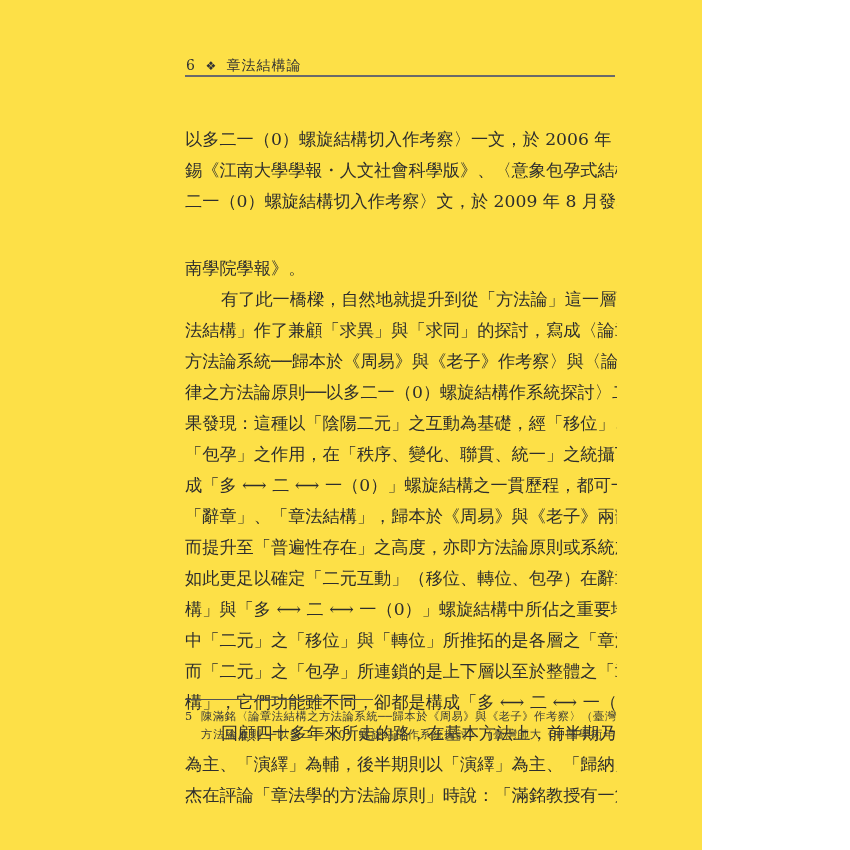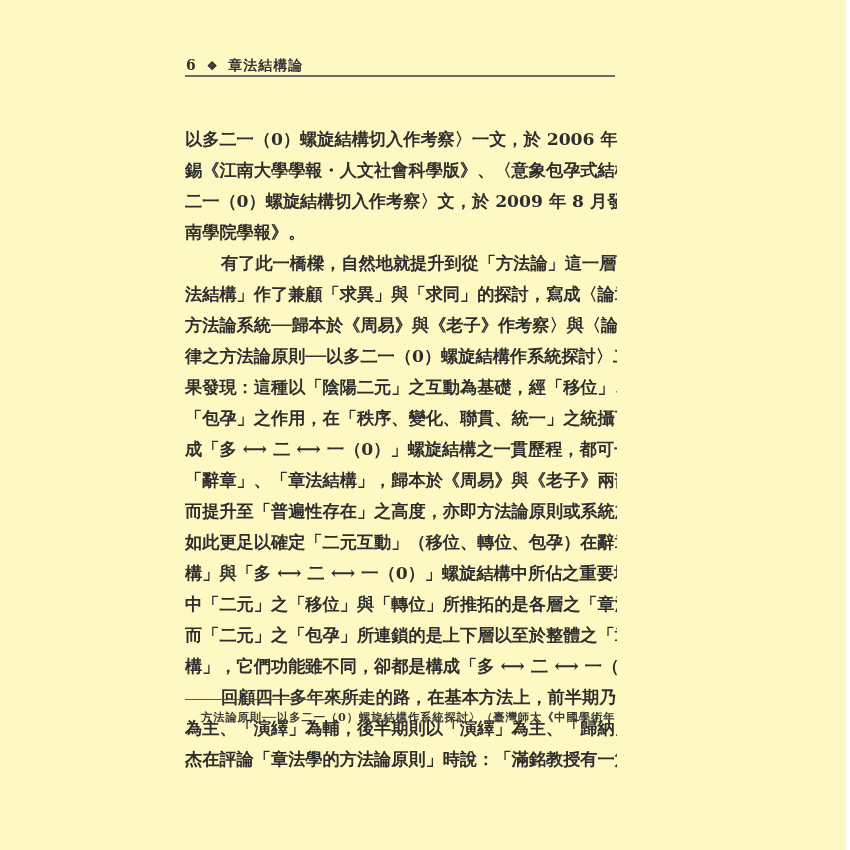--- a/index.html
+++ b/index.html
@@ -1,27 +1,27 @@
 <!DOCTYPE html>
 <html><head>
   <meta charset="utf-8">
   <style>
     html, body { margin: 0; padding: 0; background: #ffffff; }
     body { width: 850px; height: 850px; position: relative; overflow: hidden;
            font-family: "DejaVu Serif", "Liberation Serif", serif; color: #2a2a2a; }
-    .page { position: absolute; left: 0; top: 0; width: 846px; height: 850px; background: #fef9c3; font-weight: bold; }
+    .page { position: absolute; left: 0; top: 0; width: 702px; height: 850px; background: #fde047; }
     .running-head { position: absolute; left: 186px; top: 57px; font-size: 14px; color: #333;
                     letter-spacing: 1px; white-space: nowrap; }
     .running-head .orn { font-size: 12px; margin: 0 4px; }
     .head-rule { position: absolute; left: 185px; top: 75px; width: 430px; height: 0;
                  border-top: 2px solid #6a6a6a; }
     .body-text { position: absolute; left: 185px; top: 124px; width: 432px; }
     .line { height: 31px; line-height: 31px; font-size: 17.2px; white-space: nowrap;
             text-align: justify; text-align-last: justify; overflow: hidden; color: #2e2e2e; }
-    .line.last { text-align-last: left; }
+    .line.last { text-align-last: left; margin-top: 36px; }
     .line.indent { padding-left: 36px; }
     .fn-rule { position: absolute; left: 185px; top: 699px; width: 188px; height: 0;
                border-top: 1px solid #555; }
     .footnote { position: absolute; left: 185px; top: 708px; width: 430px; }
     .fn-line { height: 18px; line-height: 18px; font-size: 11.3px; white-space: nowrap;
                text-align: justify; text-align-last: justify; color: #3a3a3a; letter-spacing: 0.5px; }
     .fn-line.last { text-align-last: left; }
     .fn-line.cont { padding-left: 16px; }
     .fn-num { display: inline-block; width: 16px; }
   </style>
@@ -59,16 +59,19 @@
     <div class="line">而「二元」之「包孕」所連鎖的是上下層以至於整體之「章法結</div>
     <div class="line">構」，它們功能雖不同，卻都是構成「多 ⟷ 二 ⟷ 一（0）」螺旋</div>
     <div class="line indent">回顧四十多年來所走的路，在基本方法上，前半期乃以「歸納」</div>
     <div class="line">為主、「演繹」為輔，後半期則以「演繹」為主、「歸納」為輔。王希</div>
     <div class="line">杰在評論「章法學的方法論原則」時說：「滿銘教授有一篇論文，題</div>
   </div>
 
   <div class="fn-rule"></div>
 
   <div class="footnote">
+    <div class="fn-line">
+      <span class="fn-num">5</span><span>陳滿銘〈論章法結構之方法論系統──歸本於《周易》與《老子》作考察〉（臺灣</span>
+    </div>
     <div class="fn-line cont">方法論原則──以多二一（0）螺旋結構作系統探討〉（臺灣師大《中國學術年</div>
   </div>
 
 </div>
 
 </body></html>

